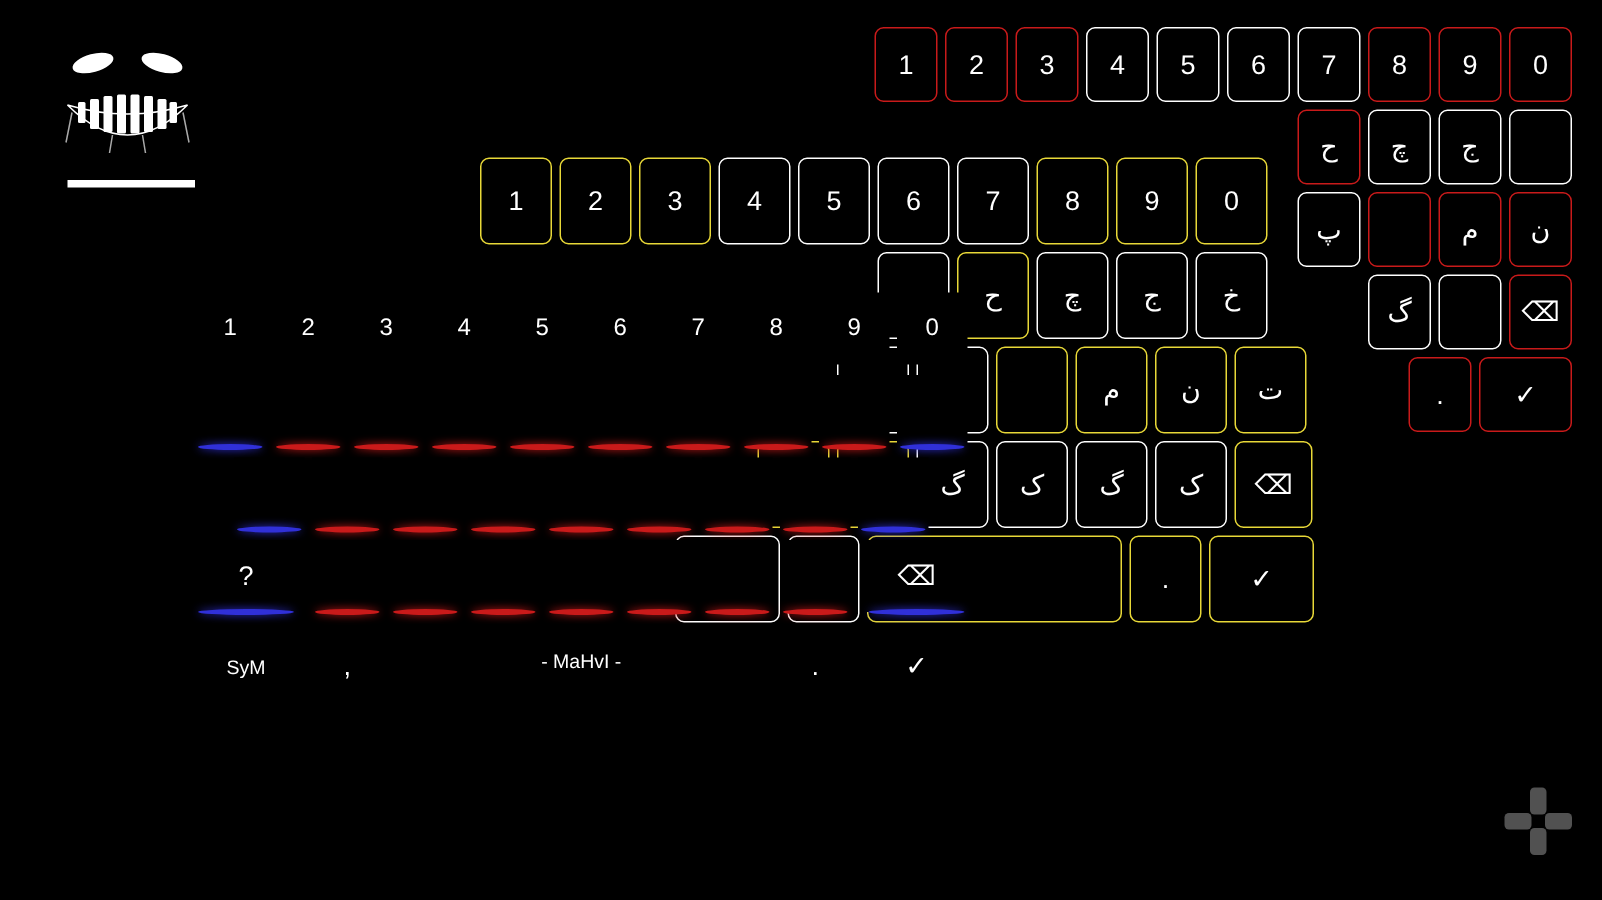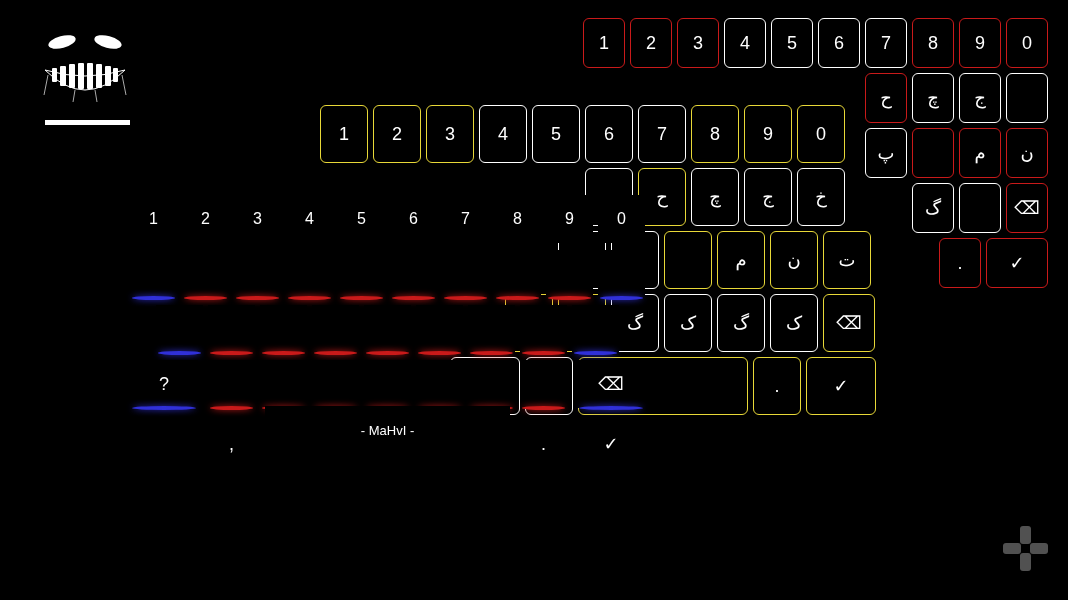--- a/index.html
+++ b/index.html
@@ -292,22 +292,23 @@
       <div class="key-glow" style="background:#c91a1a;box-shadow:0 0 6px #c91a1a"></div>
     </div>
   <div class="key" style="left:338px;top:165px">
       <div class="key-glow" style="background:#c91a1a;box-shadow:0 0 6px #c91a1a"></div>
     </div>
   <div class="key" style="left:390px;top:165px">
       <div class="key-glow" style="background:#c91a1a;box-shadow:0 0 6px #c91a1a"></div>
     </div>
   <div class="key" style="left:447px;top:165px;width:68px">⌫<div class="key-glow" style="background:#3030d8;box-shadow:0 0 6px #3030d8"></div></div>
 
+  <div class="key" style="left:0;top:225px;width:68px;font-size:13px">SyM</div>
   <div class="key" style="left:78px;top:225px;width:47px">,</div>
-  <div class="key" style="left:135px;top:211px;width:245px;font-size:13px">- MaHvI -</div>
+  <div class="key" style="left:135px;top:221px;width:245px;font-size:13px">- MaHvI -</div>
   <div class="key" style="left:390px;top:225px;width:47px">.</div>
   <div class="key" style="left:447px;top:225px;width:68px">✓</div>
 </div>
 
 <div class="watermark">
   <svg width="55" height="55" viewBox="0 0 55 55">
     <g fill="#888">
       <rect x="22" y="5" width="11" height="18" rx="3"></rect>
       <rect x="5" y="22" width="18" height="11" rx="3"></rect>
       <rect x="32" y="22" width="18" height="11" rx="3"></rect>

